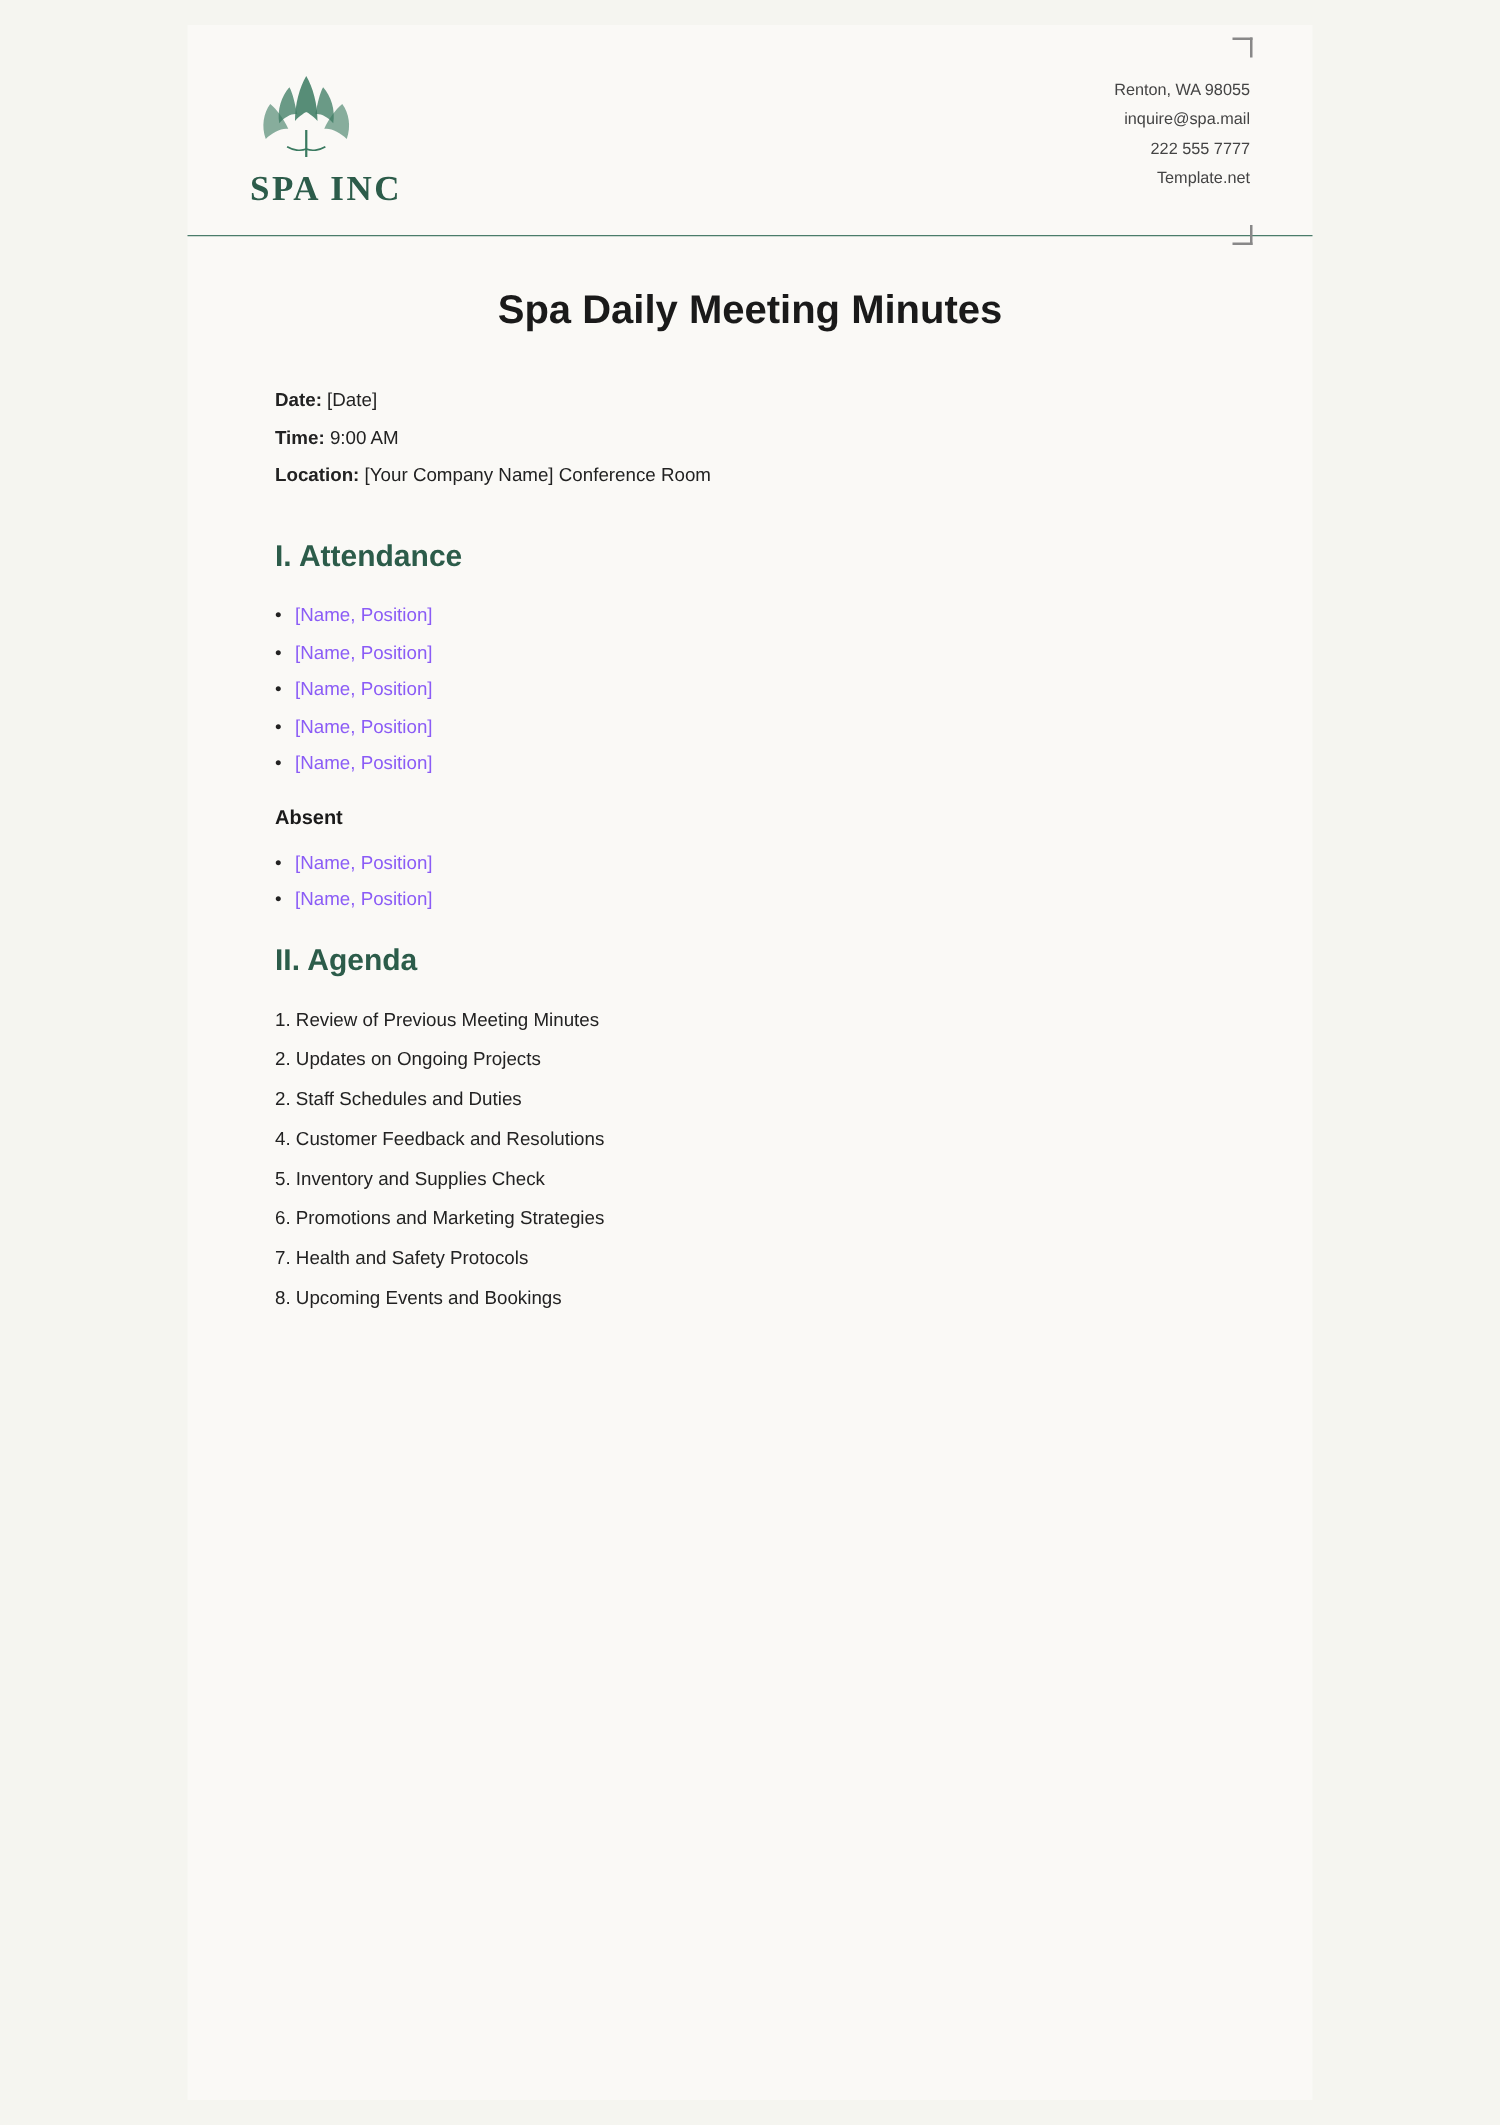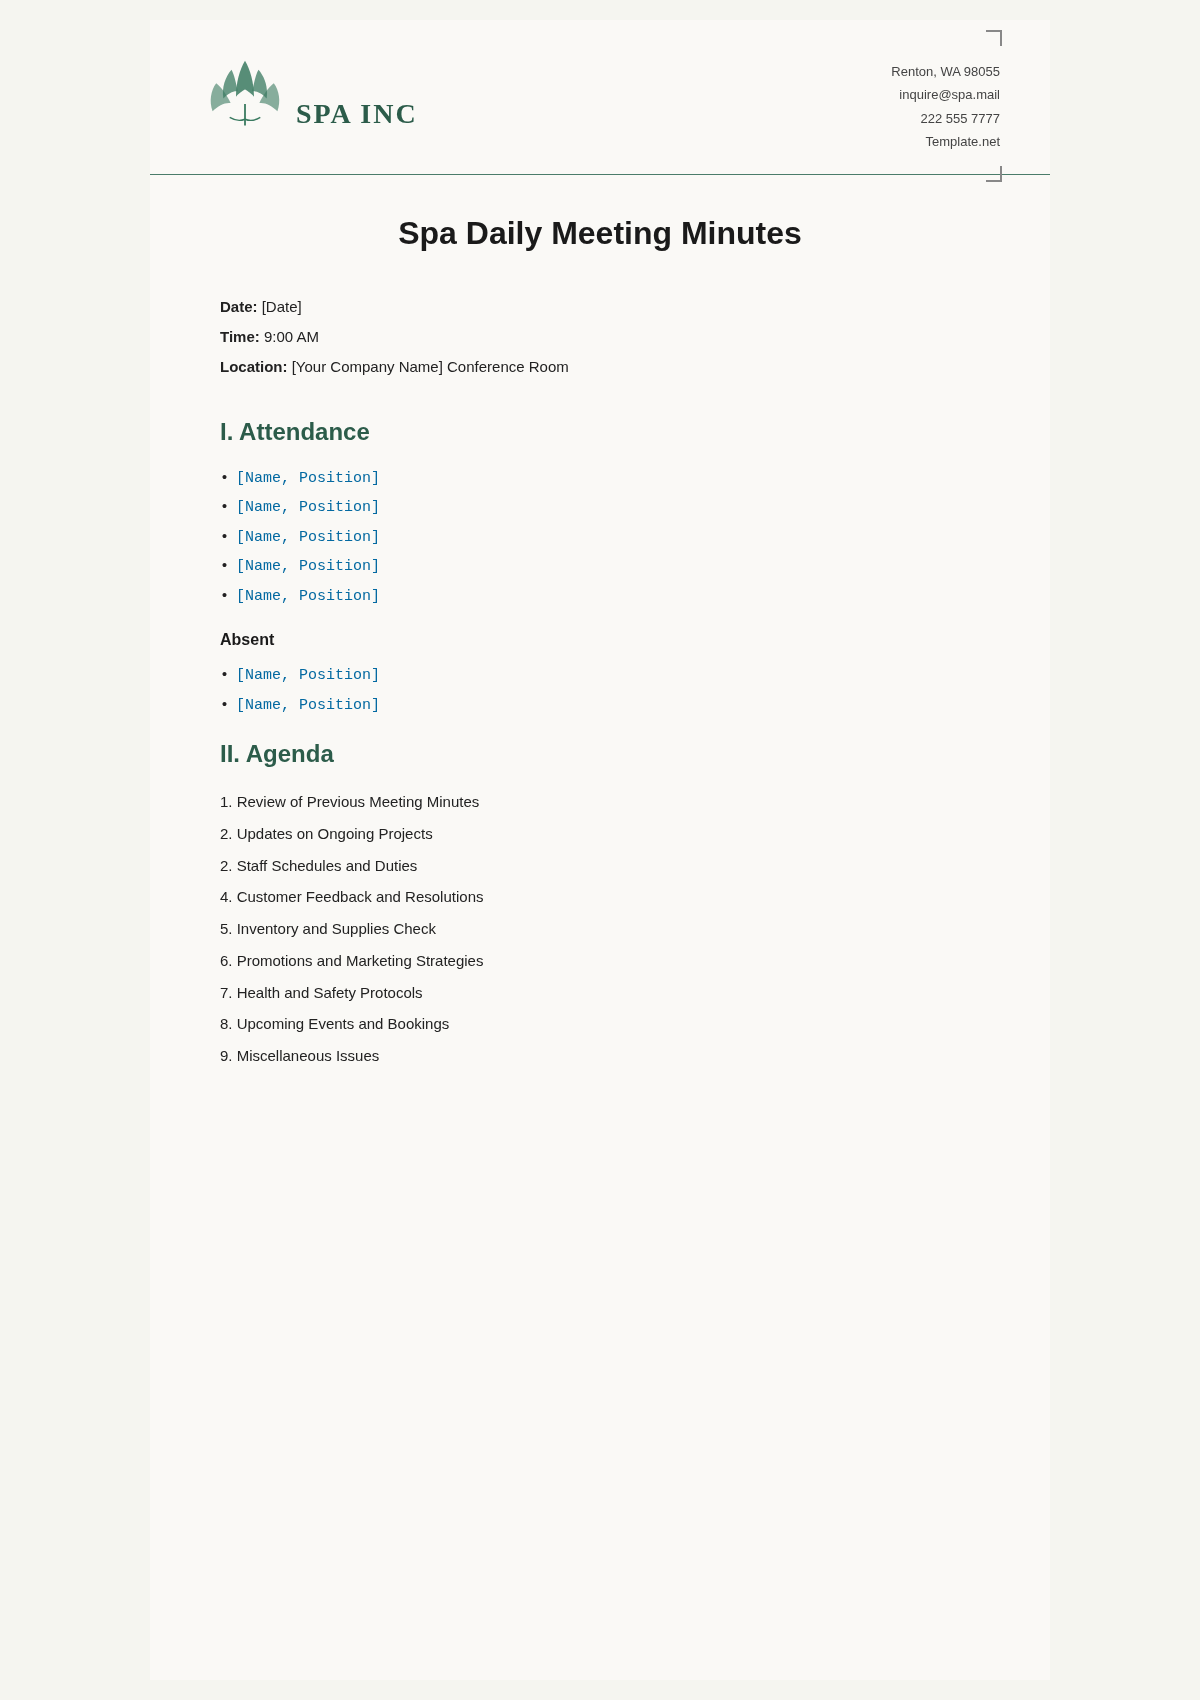--- a/index.html
+++ b/index.html
@@ -31,22 +31,22 @@
       display: flex;
       justify-content: space-between;
       align-items: flex-start;
       padding: 30px 50px 20px 50px;
       border-bottom: 1.5px solid #4a7c6a;
       position: relative;
     }
 
     .logo-area {
       display: flex;
-      flex-direction: row;
-      align-items: flex-end;
+      flex-direction: column;
+      align-items: flex-start;
       gap: 6px;
     }
 
     .logo-icon {
       width: 90px;
       height: 80px;
     }
 
     .company-name {
       font-size: 28px;
@@ -130,24 +130,24 @@
     }
 
     .bullet-list {
       list-style: none;
       padding: 0;
       margin-bottom: 20px;
     }
 
     .bullet-list li {
       font-size: 15px;
-      color: #0369a1;
+      color: #8b5cf6;
       padding: 2px 0 2px 16px;
       position: relative;
-      font-family: Liberation Mono, monospace;
+      font-family: Liberation Sans, sans-serif;
       line-height: 1.7;
     }
 
     .bullet-list li::before {
       content: '•';
       position: absolute;
       left: 0;
       color: #222;
     }
 
@@ -245,17 +245,16 @@
 
     <ol class="ordered-list">
       <li>1. Review of Previous Meeting Minutes</li>
       <li>2. Updates on Ongoing Projects</li>
       <li>2. Staff Schedules and Duties</li>
       <li>4. Customer Feedback and Resolutions</li>
       <li>5. Inventory and Supplies Check</li>
       <li>6. Promotions and Marketing Strategies</li>
       <li>7. Health and Safety Protocols</li>
       <li>8. Upcoming Events and Bookings</li>
-      <li>9. Miscellaneous Issues</li>
     </ol>
 
   </div>
 </div>
 
 </body></html>

